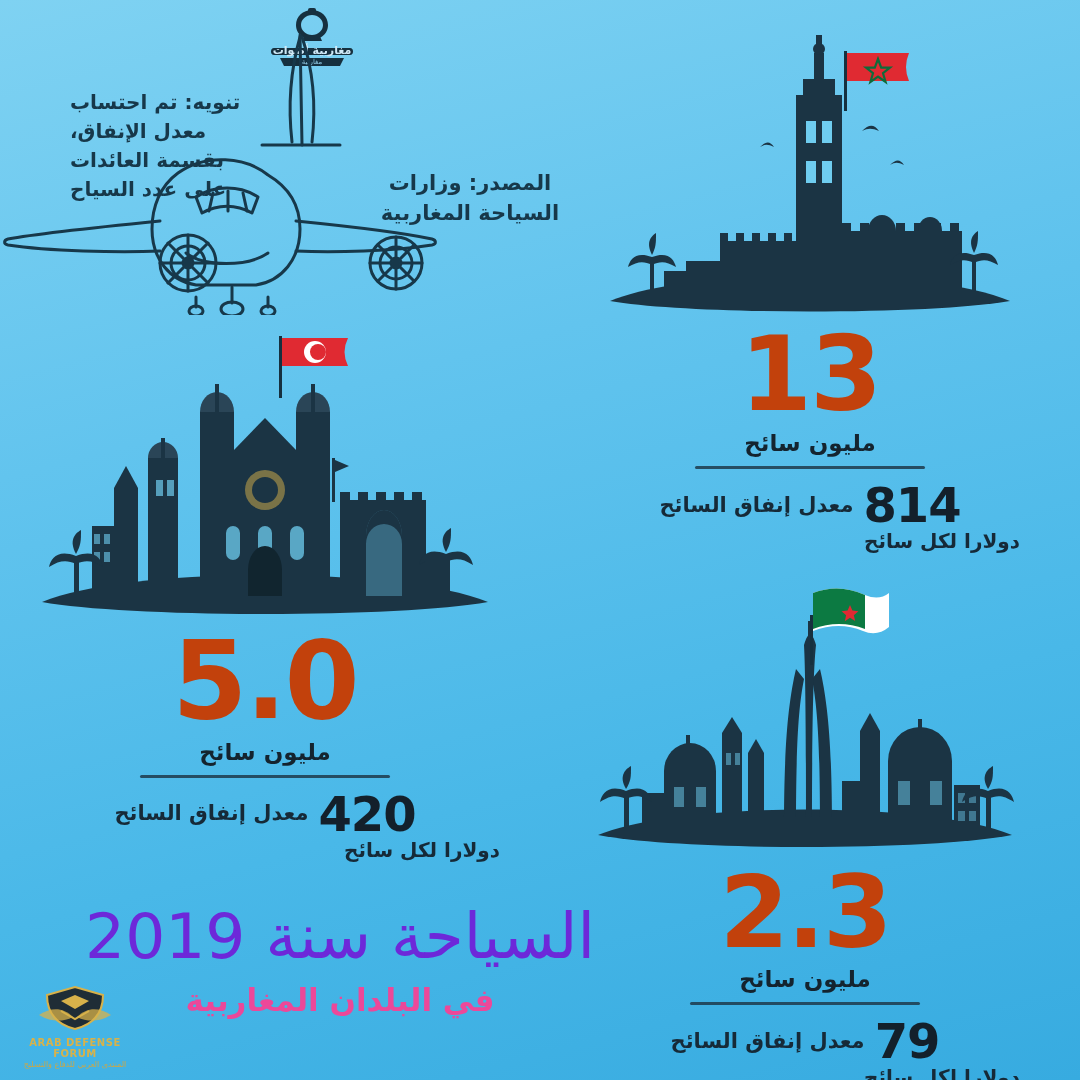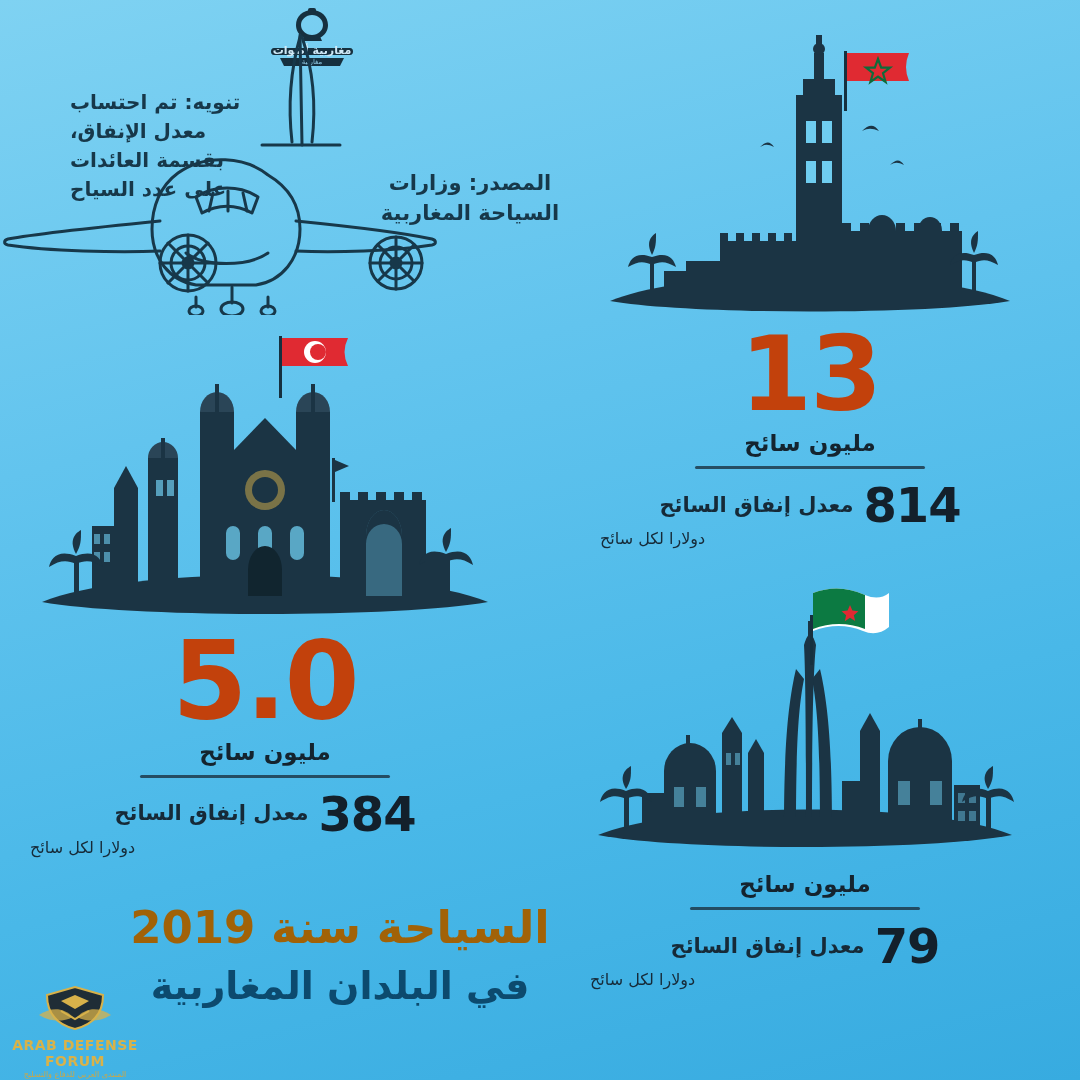--- a/index.html
+++ b/index.html
@@ -63,50 +63,50 @@
     display:flex;flex-direction:row-reverse;align-items:center;justify-content:center;
     direction:rtl;gap:10px;
   }
   .spend-label{
     text-align:right;font-size:21px;font-weight:bold;color:#162a38;line-height:1.25;
   }
   .spend-value{
     font-size:48px;font-weight:bold;color:#13202b;letter-spacing:-1px;
   }
   .spend-sub{
-    text-align:left;font-size:16px;font-weight:normal;color:#162a38;direction:rtl;margin-top:-4px;
+    text-align:right;font-size:20px;font-weight:bold;color:#162a38;direction:rtl;margin-top:-4px;
   }
 
   
   #morocco{left:600px;top:35px;width:420px;}
   #morocco .bignum{font-size:104px;}
   #morocco .divider{width:230px;}
 
   
   #tunisia{left:30px;top:330px;width:470px;}
   #tunisia .bignum{font-size:108px;}
   #tunisia .divider{width:250px;}
 
   
   #algeria{left:590px;top:585px;width:430px;}
   #algeria .bignum{font-size:100px;}
   #algeria .divider{width:230px;}
 
   
   .title-wrap{left:0px;top:905px;width:680px;text-align:center;direction:rtl;}
   .title-main{
-    font-size:45px;font-weight:bold;color:#a16207;line-height:1.0;letter-spacing:-1px;
+    font-size:63px;font-weight:normal;color:#6d28d9;line-height:1.0;letter-spacing:-1px;
   }
   .title-sub{
-    font-size:38px;font-weight:bold;color:#0c4a6e;margin-top:14px;
+    font-size:31px;font-weight:bold;color:#ec4899;margin-top:14px;
   }
 
   
   .watermark{left:10px;top:985px;width:130px;text-align:center;}
-  .wm-name{font-size:14px;font-weight:bold;color:#d8b24a;letter-spacing:.5px;margin-top:2px;}
+  .wm-name{font-size:10px;font-weight:bold;color:#d8b24a;letter-spacing:.5px;margin-top:2px;}
   .wm-ar{font-size:8px;color:#c9a84a;margin-top:1px;}
 
   
   .flag{position:absolute;}
 </style>
 </head>
 <body>
 
 <div class="stage">
 
@@ -328,21 +328,21 @@
           <rect x="396" y="224" width="24" height="42"></rect>
         </g>
       </svg>
     </div>
 
     <div class="bignum">5.0</div>
     <div class="unit">مليون سائح</div>
     <div class="divider"></div>
     <div class="spend">
       <div class="spend-label">معدل إنفاق السائح</div>
-      <div class="spend-value">384</div>
+      <div class="spend-value">420</div>
     </div>
     <div class="spend-sub">دولارا لكل سائح</div>
   </div>
 
   <div class="country" id="algeria">
 
     <div class="skyline">
 
       <div class="flag" style="left:198px;top:0px;">
         <svg width="110" height="80" viewBox="0 0 110 80">
@@ -408,20 +408,21 @@
           <g>
             <rect x="396" y="206" width="5" height="40"></rect>
             <path d="M398 206 c-17 -7 -24 2 -26 11 c11 -7 17 -7 26 -3z"></path>
             <path d="M398 206 c17 -7 24 2 26 11 c-11 -7 -17 -7 -26 -3z"></path>
             <path d="M398 204 c-7 -12 -2 -19 5 -23 c0 11 0 15 -5 23z"></path>
           </g>
         </g>
       </svg>
     </div>
 
+    <div class="bignum">2.3</div>
     <div class="unit">مليون سائح</div>
     <div class="divider"></div>
     <div class="spend">
       <div class="spend-label">معدل إنفاق السائح</div>
       <div class="spend-value">79</div>
     </div>
     <div class="spend-sub">دولارا لكل سائح</div>
   </div>
 
   <div class="abs title-wrap">

